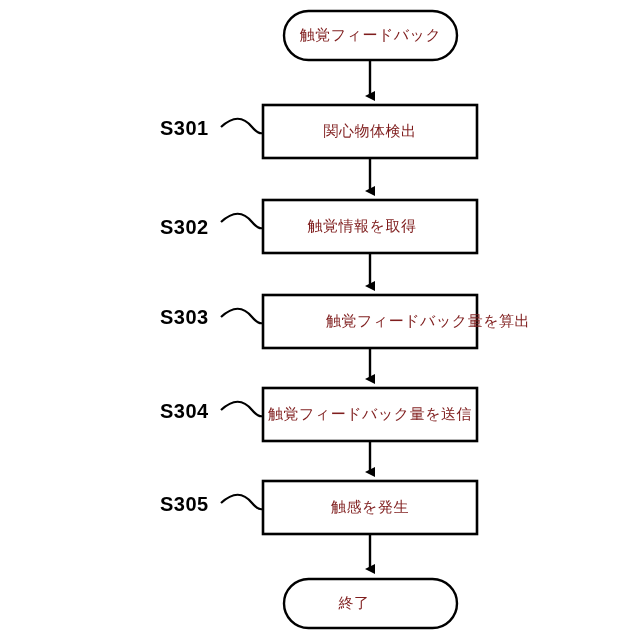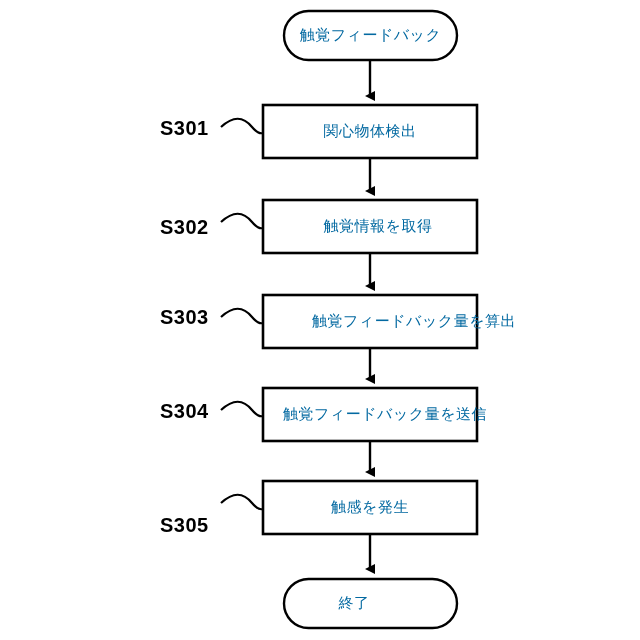--- a/index.html
+++ b/index.html
@@ -22,21 +22,21 @@
     top: 0;
     left: 0;
     width: 640px;
     height: 640px;
   }
   .node-text {
     position: absolute;
     display: flex;
     align-items: center;
     justify-content: center;
-    color: #0369a1;
+    color: #7f1d1d;
     font-size: 15px;
     letter-spacing: 0.5px;
     white-space: nowrap;
     pointer-events: none;
     border-radius: 6px;
   }
   .terminal-text {
     font-size: 15px;
   }
   .step-label {
@@ -92,23 +92,23 @@
 
     <rect x="284" y="579" width="173" height="49" rx="24.5" ry="24.5" fill="#ffffff" stroke="#000000" stroke-width="2.4"></rect>
   </svg>
 
   <div class="node-text terminal-text" style="left:284px; top:11px; width:173px; height:49px;">触覚フィードバック</div>
 
   <div class="step-label" style="left:160px; top:117px;">S301</div>
   <div class="step-label" style="left:160px; top:216px;">S302</div>
   <div class="step-label" style="left:160px; top:306px;">S303</div>
   <div class="step-label" style="left:160px; top:400px;text-align:center;">S304</div>
-  <div class="step-label" style="left:160px; top:514px;">S305</div>
+  <div class="step-label" style="left:160px; top:493px;">S305</div>
 
   <div class="node-text" style="left:263px; top:105px; width:214px; height:53px;text-align:right;">関心物体検出</div>
-  <div class="node-text" style="left:263px; top:200px; width:230px; height:53px;">触覚情報を取得</div>
-  <div class="node-text" style="left:263px; top:295px; width:214px; height:53px;padding-left:44px;">触覚フィードバック量を算出</div>
-  <div class="node-text" style="left:263px; top:388px; width:214px; height:53px;margin-left:15px;">触覚フィードバック量を送信</div>
+  <div class="node-text" style="left:247px; top:200px; width:230px; height:53px;">触覚情報を取得</div>
+  <div class="node-text" style="left:277px; top:295px; width:214px; height:53px;padding-left:44px;">触覚フィードバック量を算出</div>
+  <div class="node-text" style="left:263px; top:388px; width:214px; height:53px;">触覚フィードバック量を送信</div>
   <div class="node-text" style="left:263px; top:481px; width:214px; height:53px;">触感を発生</div>
 
   <div class="node-text terminal-text" style="left:284px; top:579px; width:140px; height:49px;">終了</div>
 
 </div>
 
 </body></html>

